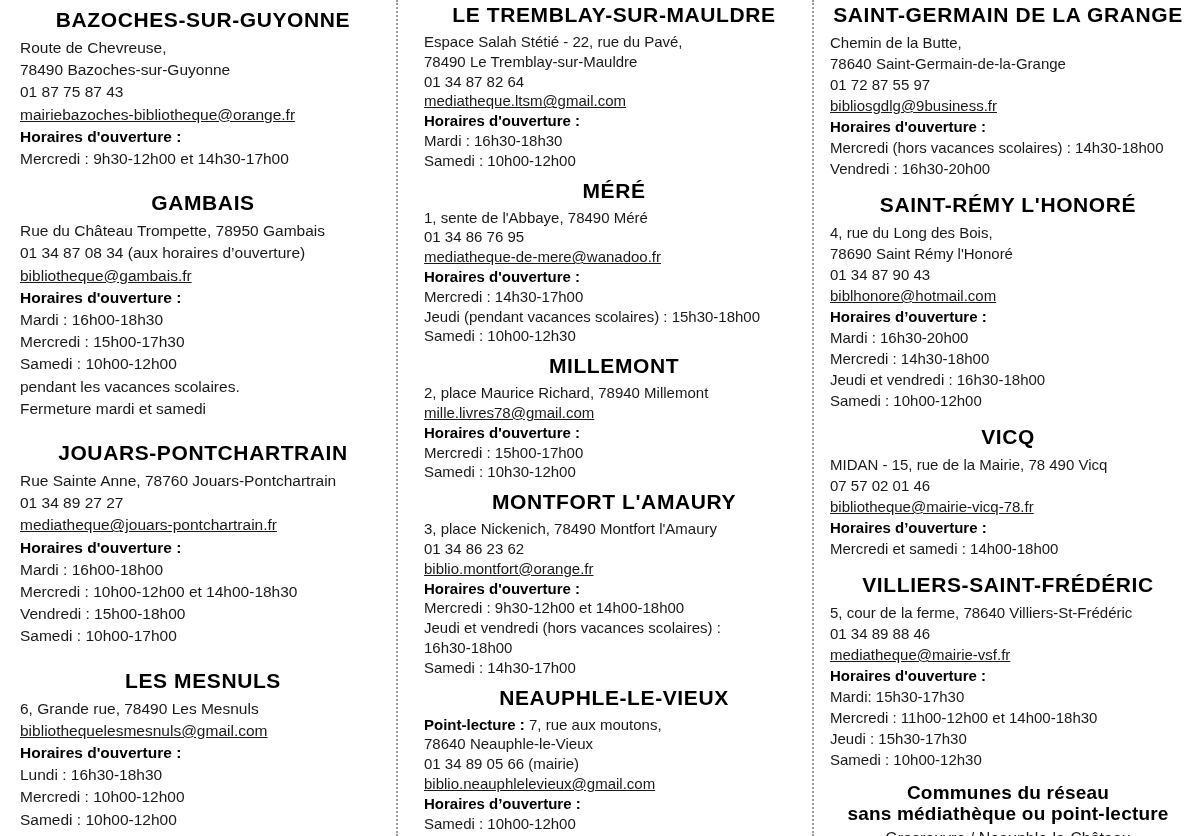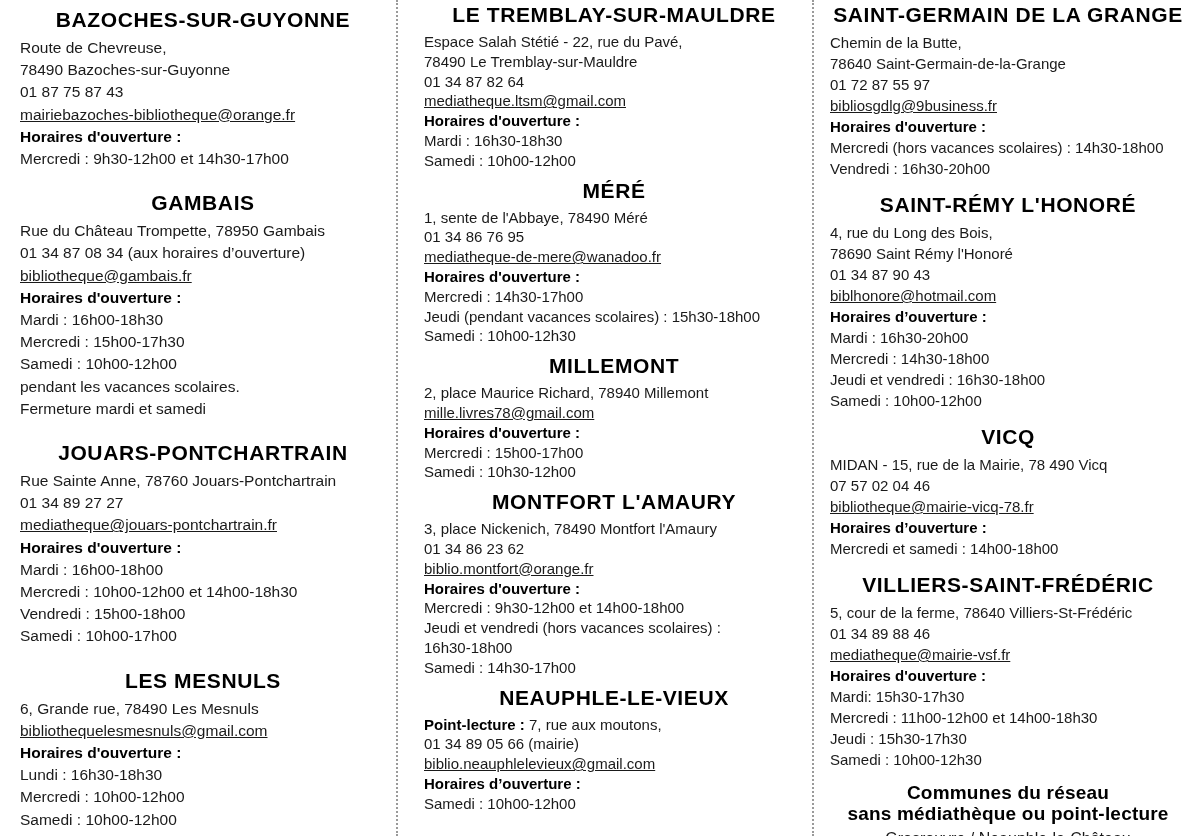--- a/index.html
+++ b/index.html
@@ -139,20 +139,21 @@
         <div class="line"><a class="email">biblio.montfort@orange.fr</a></div>
         <div class="line bold">Horaires d'ouverture :</div>
         <div class="line">Mercredi : 9h30-12h00 et 14h00-18h00</div>
         <div class="line">Jeudi et vendredi (hors vacances scolaires) :</div>
         <div class="line">16h30-18h00</div>
         <div class="line">Samedi : 14h30-17h00</div>
       </section>
       <section class="section">
         <h2>NEAUPHLE-LE-VIEUX</h2>
         <div class="line"><b>Point-lecture :</b> 7, rue aux moutons,</div>
+        <div class="line">78640 Neauphle-le-Vieux</div>
         <div class="line">01 34 89 05 66 (mairie)</div>
         <div class="line"><a class="email">biblio.neauphlelevieux@gmail.com</a></div>
         <div class="line bold">Horaires d’ouverture :</div>
         <div class="line">Samedi : 10h00-12h00</div>
       </section>
     </div>
   <div class="col col-3">
       <section class="section">
         <h2>SAINT-GERMAIN DE LA GRANGE</h2>
         <div class="line">Chemin de la Butte,</div>
@@ -171,21 +172,21 @@
         <div class="line"><a class="email">biblhonore@hotmail.com</a></div>
         <div class="line bold">Horaires d’ouverture :</div>
         <div class="line">Mardi : 16h30-20h00</div>
         <div class="line">Mercredi : 14h30-18h00</div>
         <div class="line">Jeudi et vendredi : 16h30-18h00</div>
         <div class="line">Samedi : 10h00-12h00</div>
       </section>
       <section class="section">
         <h2>VICQ</h2>
         <div class="line">MIDAN - 15, rue de la Mairie, 78 490 Vicq</div>
-        <div class="line">07 57 02 04 46</div>
+        <div class="line">07 57 02 01 46</div>
         <div class="line"><a class="email">bibliotheque@mairie-vicq-78.fr</a></div>
         <div class="line bold">Horaires d’ouverture :</div>
         <div class="line">Mercredi et samedi : 14h00-18h00</div>
       </section>
       <section class="section">
         <h2>VILLIERS-SAINT-FRÉDÉRIC</h2>
         <div class="line">5, cour de la ferme, 78640 Villiers-St-Frédéric</div>
         <div class="line">01 34 89 88 46</div>
         <div class="line"><a class="email">mediatheque@mairie-vsf.fr</a></div>
         <div class="line bold">Horaires d'ouverture :</div>

